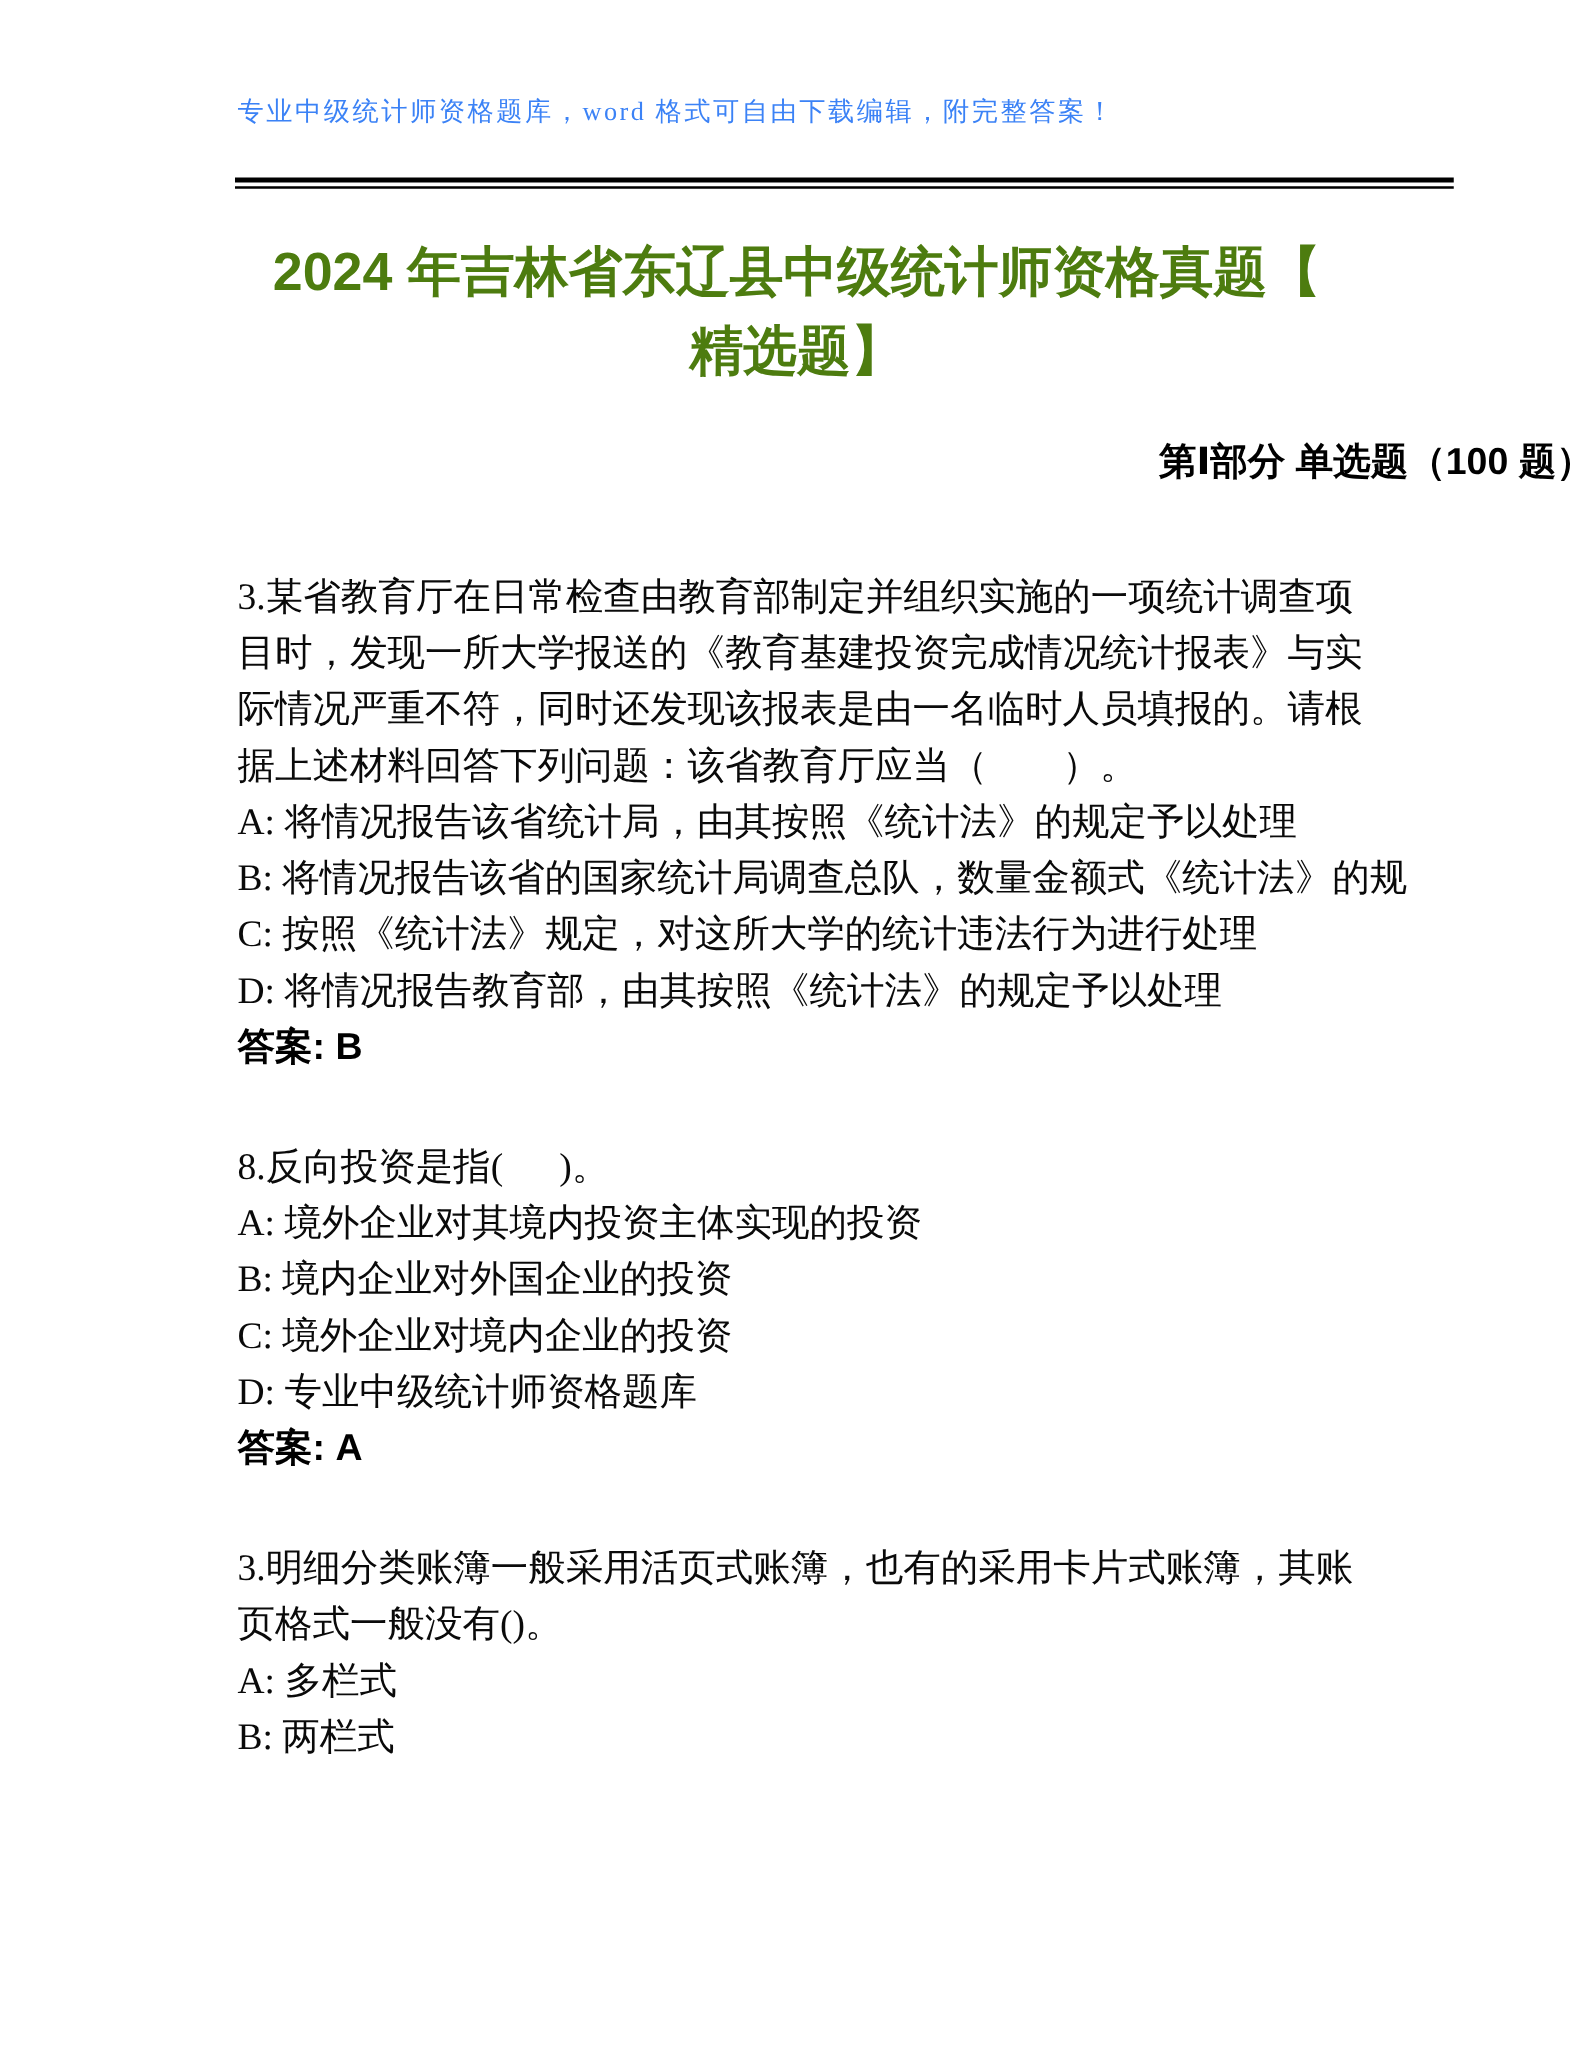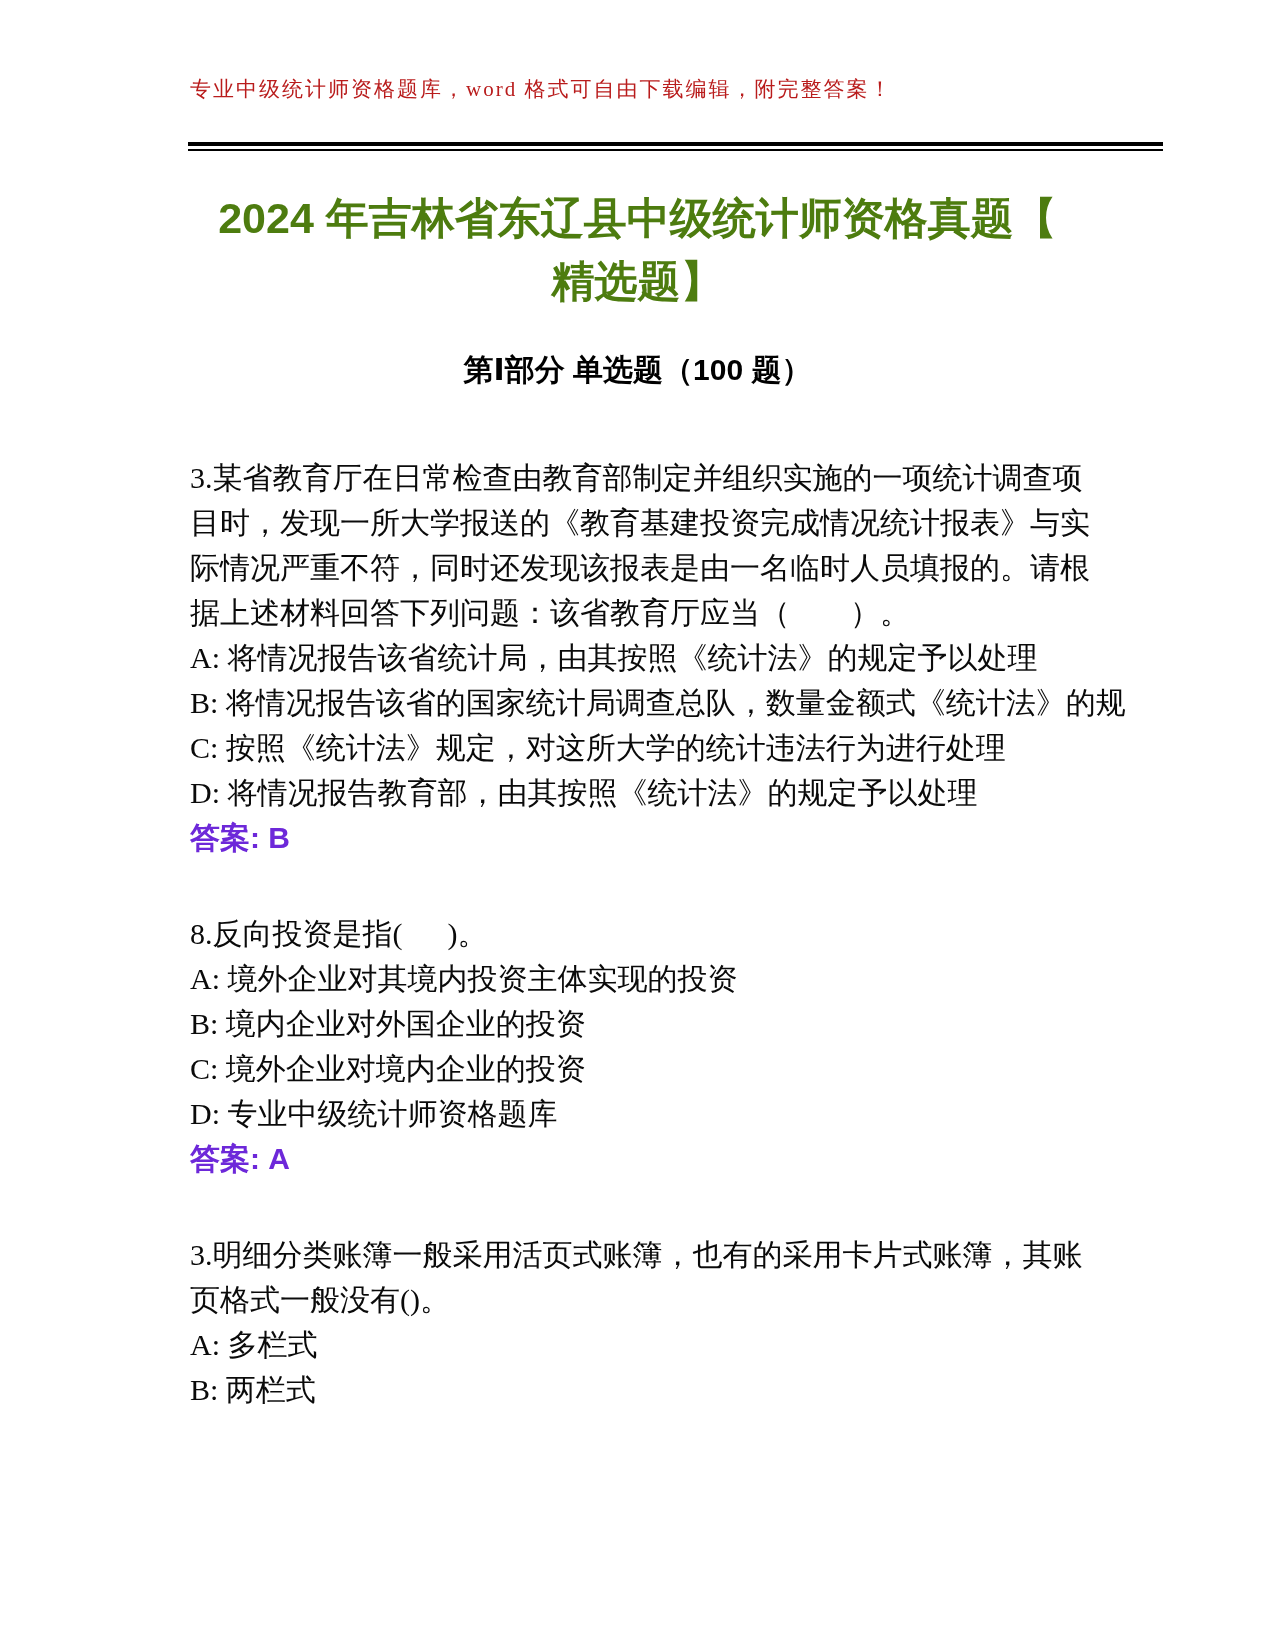--- a/index.html
+++ b/index.html
@@ -11,59 +11,59 @@
     overflow:hidden;
     box-sizing:border-box;
     font-family:"Liberation Serif","DejaVu Serif",serif;
     color:#000000;
   }
   .header-note{
     margin:74px 95px 0 190px;
     font-size:21px;
     line-height:30px;
     letter-spacing:2px;
-    color:#b91c1c;
+    color:#3b82f6;
   }
   .header-rule{
     margin:38px 0 0 188px;
     width:975px;
   }
   .rule-thick{height:4px;background:#000000;}
   .rule-gap{height:3px;background:transparent;}
   .rule-thin{height:2px;background:#000000;}
   .doc-title{
     margin:36px 70px 0 70px;
     text-align:center;
     font-family:"Liberation Sans","DejaVu Sans",sans-serif;
     font-weight:700;
     font-size:43px;
     line-height:63px;
   }
   .section-heading{
     margin:36px 0 0 0;
-    text-align:center;
+    text-align:right;
     font-family:"Liberation Sans","DejaVu Sans",sans-serif;
     font-weight:700;
     font-size:30px;
     line-height:42px;
     color:#000000;
   }
   .questions{
     margin:64px 120px 0 190px;
     font-size:30px;
     line-height:45px;
     color:#0a0a0a;
   }
   .question-block{margin-bottom:51px;}
   .q-line{white-space:pre-wrap;}
   .answer-line{
     font-family:"Liberation Sans","DejaVu Sans",sans-serif;
     font-weight:700;
     white-space:pre-wrap;
-    color:#6d28d9;
+    color:#000000;
   }
 </style>
 </head>
 <body>
 
 <div class="page">
 
   <div class="header-note">专业中级统计师资格题库，word 格式可自由下载编辑，附完整答案！</div>
 
   <div class="header-rule">

